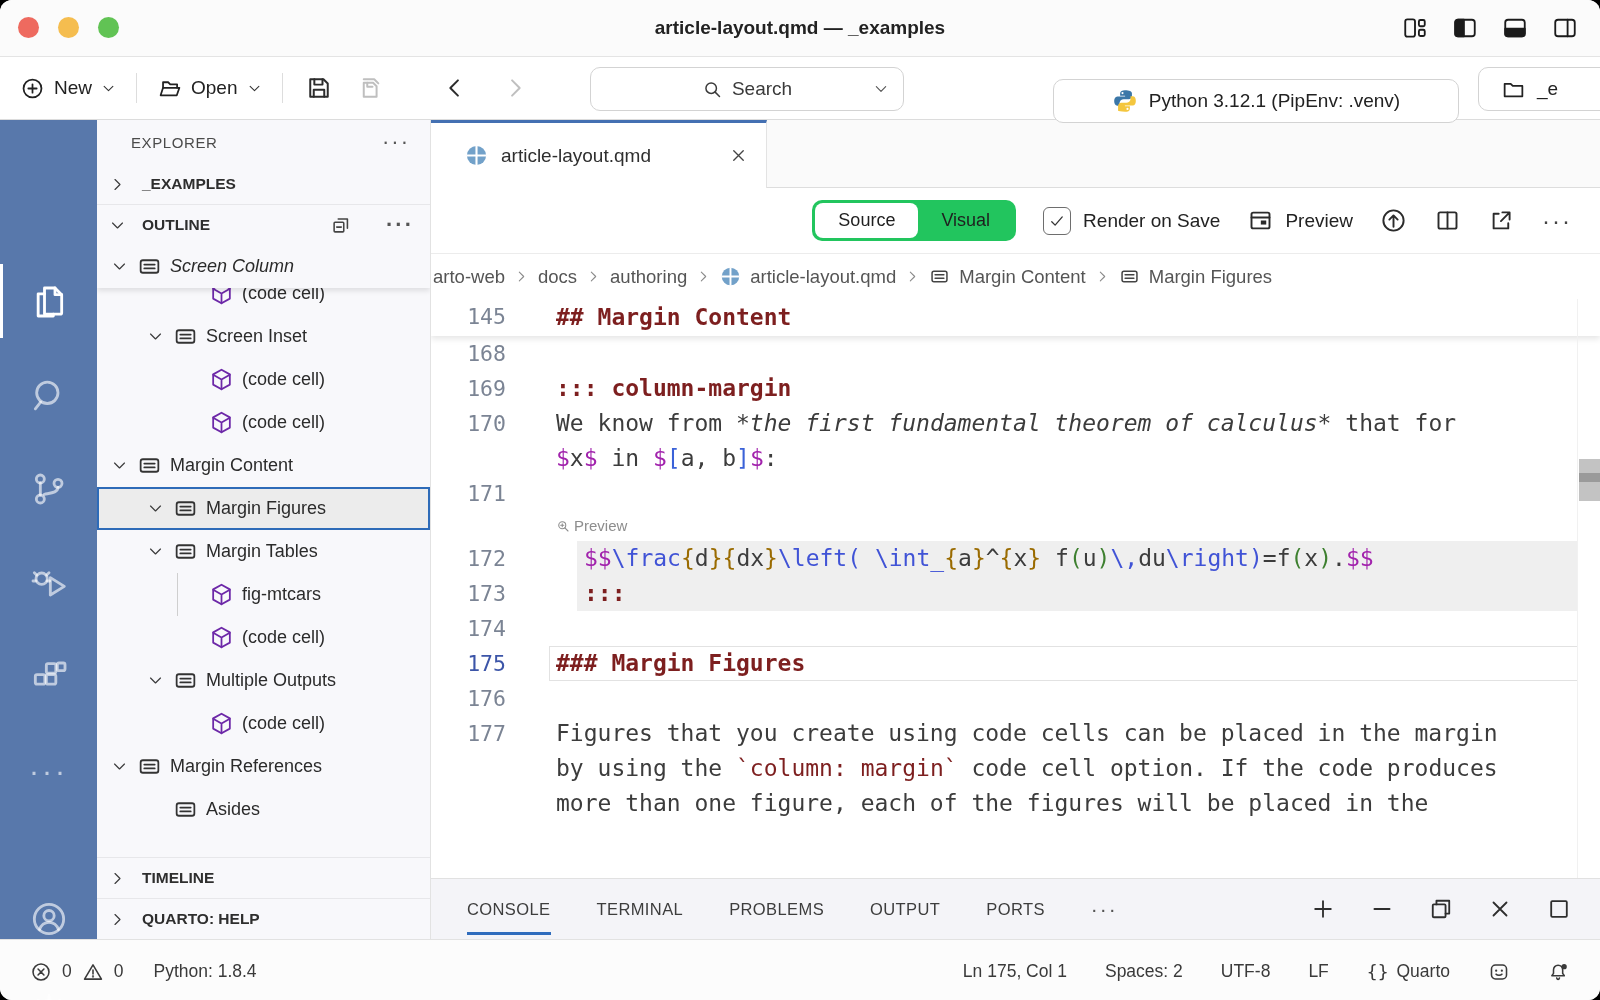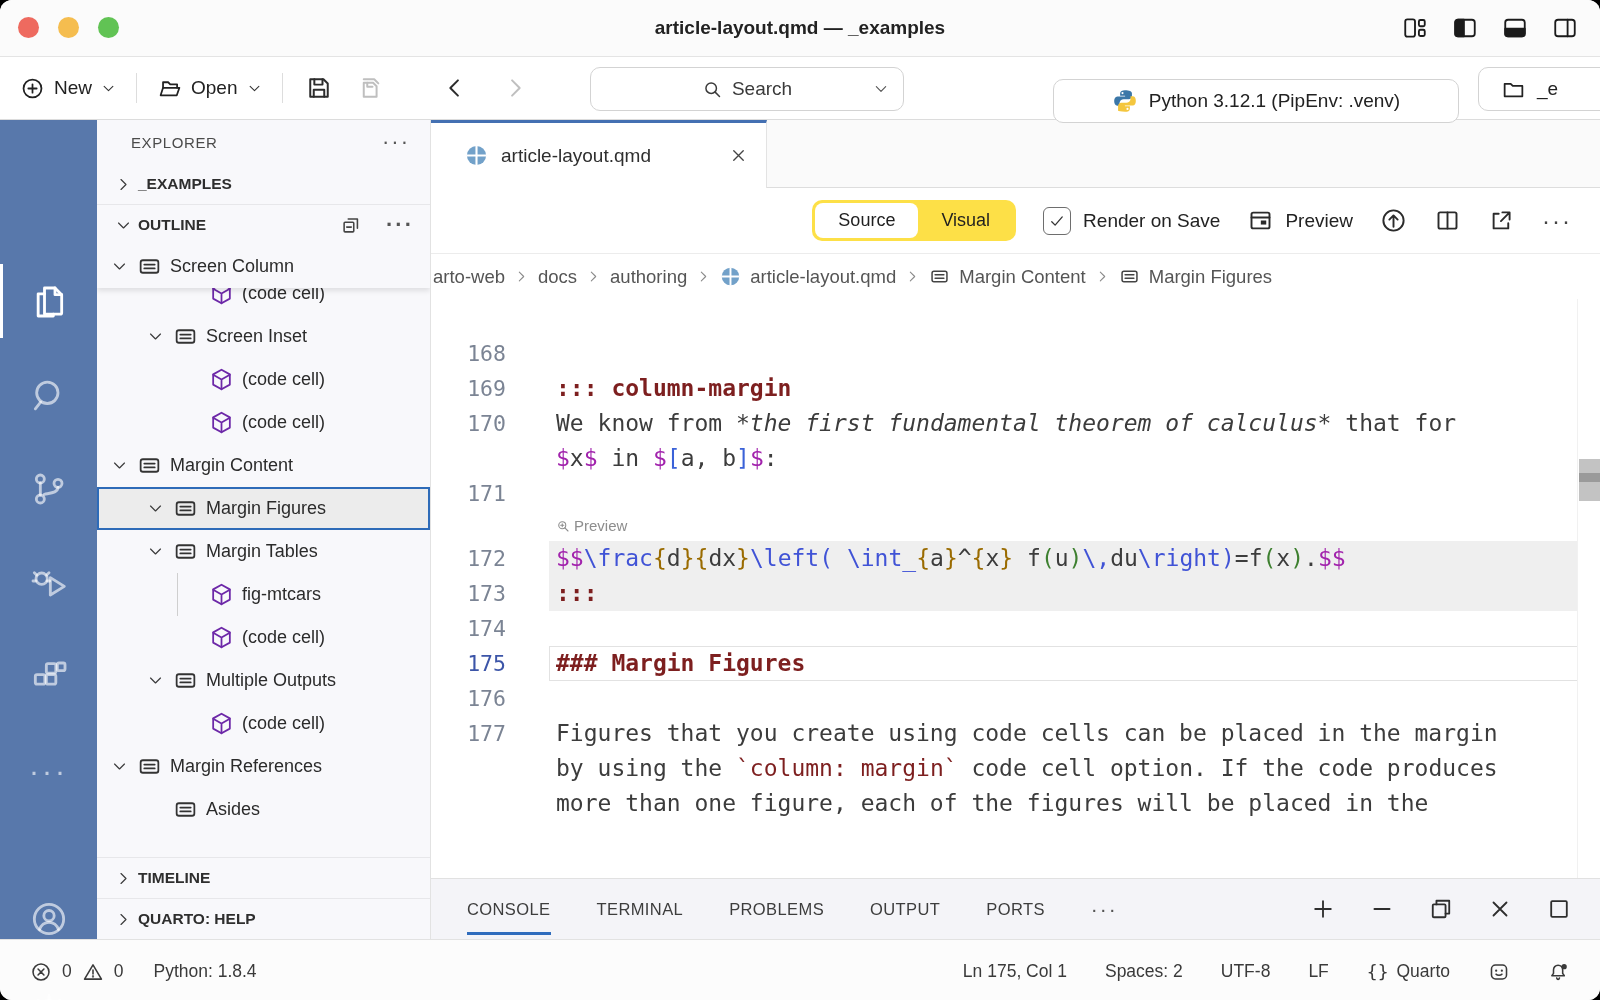--- a/index.html
+++ b/index.html
@@ -35,21 +35,21 @@
   .actbar{position:relative;width:97px;background:#5878ab;flex:none;}
   .actbar .abtn{position:absolute;left:0;width:97px;height:78px;display:flex;align-items:center;justify-content:center;color:rgba(255,255,255,.62);}
   .actbar .abtn .ic{width:40px;height:40px;}
   .actbar .abtn.active{color:#fff;}
   .actbar .abtn.active::before{content:"";position:absolute;left:0;top:2px;bottom:2px;width:3px;background:#fff;}
 
   
   .sidebar{width:333px;background:#f8f8fb;border-right:1px solid #e2e2e2;flex:none;display:flex;flex-direction:column;overflow:hidden;}
   .sb-head{height:44px;flex:none;display:flex;align-items:center;padding:0 20px 0 34px;font-size:15px;letter-spacing:.6px;color:#4b4b4b;}
   .sb-head .more,.sec-head .more{margin-left:auto;font-size:22px;letter-spacing:2px;color:#555;line-height:10px;}
-  .sec-head{height:40px;flex:none;display:flex;align-items:center;font-weight:700;font-size:15.5px;color:#2e2e2e;padding-left:18px;gap:6px;border-top:1px solid #e7e7ea;}
+  .sec-head{height:40px;flex:none;display:flex;align-items:center;font-weight:700;font-size:15.5px;color:#2e2e2e;padding-left:12px;gap:16px;border-top:1px solid #e7e7ea;}
   .sec-head.first{border-top:none;}
   .sec-head .chev{width:17px;height:17px;color:#3c3c3c;flex:none;}
   .sec-head .hic{width:22px;height:22px;color:#444;margin-left:auto;}
   .sec-head .more2{font-size:22px;letter-spacing:2px;color:#555;line-height:10px;margin:0 16px 0 18px;}
   .tree{flex:1;overflow:hidden;position:relative;}
   .trow{height:43px;display:flex;align-items:center;font-size:18px;color:#2b2b2b;position:relative;background:#f8f8fb;}
   .trow .chev{width:17px;height:17px;color:#3c3c3c;flex:none;margin-right:9px;}
   .trow .chsp{width:26px;flex:none;}
   .trow .sic{width:25px;height:25px;flex:none;margin-right:8px;color:#333;}
   .trow .sic.cube{color:#6d28a8;}
@@ -58,41 +58,41 @@
   .trow.partial{margin-top:-16px;z-index:1;}
   .trow.guide::before{content:"";position:absolute;left:80px;top:0;bottom:0;width:1px;background:#cfcfcf;}
 
   
   .edcol{flex:1;min-width:0;display:flex;flex-direction:column;background:#fff;}
   .tabbar{height:67px;flex:none;background:#fafafa;border-bottom:1px solid #ddd;display:flex;}
   .tab{width:336px;box-sizing:border-box;background:#fff;border-top:3px solid #4470b2;border-right:1px solid #e3e3e3;margin-bottom:-1px;display:flex;align-items:center;gap:13px;padding:0 18px 0 34px;font-size:19px;color:#2f2f2f;}
   .tab .ic{width:23px;height:23px;}
   .tab .x{margin-left:auto;width:19px;height:19px;color:#444;}
   .edtools{height:65px;flex:none;border-bottom:1px solid #ececec;display:flex;align-items:center;justify-content:flex-end;gap:27px;padding-right:28px;font-size:19px;color:#222;}
-  .seg{display:flex;background:#fde047;border-radius:10px;padding:3px;font-size:18px;color:#1f1f1f;}
+  .seg{display:flex;background:#22c55e;border-radius:10px;padding:3px;font-size:18px;color:#1f1f1f;}
   .seg div{padding:7px 23px;border-radius:8px;}
   .seg .on{background:#fff;}
   .cbgroup{display:flex;align-items:center;gap:12px;}
   .cbx{width:26px;height:26px;border:1.6px solid #6e6e6e;border-radius:6px;display:flex;align-items:center;justify-content:center;color:#333;}
   .cbx .ic{width:18px;height:18px;}
   .tgroup{display:flex;align-items:center;gap:11px;}
   .edtools .ic24{width:27px;height:27px;color:#2b2b2b;}
   .edtools .more{font-size:24px;letter-spacing:2px;color:#444;line-height:8px;}
   .crumbs{height:45px;flex:none;display:flex;align-items:center;gap:9px;font-size:18.5px;color:#555;padding-left:2px;overflow:hidden;white-space:nowrap;}
   .crumbs .sep{width:15px;height:15px;color:#8a8a8a;flex:none;}
   .crumbs .cic{width:21px;height:21px;flex:none;color:#444;margin-right:2px;}
   .crumb{display:flex;align-items:center;gap:7px;}
 
   
   .codearea{flex:1;position:relative;overflow:hidden;font-family:"DejaVu Sans Mono",monospace;font-size:23px;color:#333;}
   .crow{display:flex;height:35px;line-height:35px;}
   .crow .ln{width:75px;flex:none;text-align:right;font-size:21.5px;color:#7b8494;}
   .crow .sp{width:43px;flex:none;}
   .crow .ct{flex:1;min-width:0;padding-left:7px;margin-right:22px;white-space:pre;overflow:hidden;}
-  .crow.bg .ct{background:#efefef;}
+  .crow.bg .ct{background:#efefef;margin-left:28px;}
   .crow.cur .ct{box-shadow:inset 0 0 0 1px #e2e2e2;}
   .crow.cur .ln{color:#3c55a8;}
   .sticky145{position:absolute;top:0;left:0;right:0;height:37px;background:#fff;box-shadow:0 3px 6px rgba(0,0,0,.10);z-index:3;}
   .sticky145 .crow{height:36px;line-height:36px;}
   .rows{position:absolute;top:37px;left:0;right:0;}
   .lensrow{height:30px;line-height:30px;display:flex;align-items:center;font-family:"Liberation Sans",sans-serif;font-size:15px;color:#8d8d8d;padding-left:125px;gap:3px;}
   .lensrow .ic{width:15px;height:15px;color:#8d8d8d;}
   .tk-h{color:#7d1f1f;font-weight:bold;}
   .tk-i{font-style:italic;color:#3c3c3c;}
   .tk-t{color:#3c3c3c;}
@@ -346,21 +346,21 @@
         <span class="ic hic">
             <svg viewBox="0 0 24 24" fill="none" stroke="currentColor" stroke-width="1.7" stroke-linecap="round" stroke-linejoin="round">
               <path d="M9 5.5h10v10"></path>
               <rect x="4.5" y="9" width="10.5" height="10.5" rx="1"></rect>
               <path d="M7.3 14.3h5"></path>
             </svg>
           </span>
         <span class="more2">···</span>
       </div>
       <div class="tree">
-          <div class="trow stickyrow" style="padding-left: 14px;">
+          <div class="trow stickyrow" style="padding-left: 14px; font-style: italic;">
             <span class="ic chev">
               <svg viewBox="0 0 24 24" fill="none" stroke="currentColor" stroke-width="1.7" stroke-linecap="round" stroke-linejoin="round">
                 <path d="M5 8.5l7 7 7-7"></path>
               </svg>
             </span>
             <span class="ic sic ">
               <svg viewBox="0 0 24 24" fill="none" stroke="currentColor" stroke-width="1.7" stroke-linecap="round" stroke-linejoin="round">
                 <rect x="3.5" y="6" width="17" height="12" rx="2.2"></rect>
                 <path d="M7 10.1h10M7 13.9h10"></path>
               </svg>
@@ -662,20 +662,27 @@
               <svg viewBox="0 0 24 24" fill="none" stroke="currentColor" stroke-width="1.7" stroke-linecap="round" stroke-linejoin="round">
                 <rect x="3.5" y="6" width="17" height="12" rx="2.2"></rect>
                 <path d="M7 10.1h10M7 13.9h10"></path>
               </svg>
             </span>
             <span>Margin Figures</span>
           </span>
         </div>
 
       <div class="codearea">
+        <div class="sticky145">
+            <div class="crow">
+              <span class="ln">145</span>
+              <span class="sp"></span>
+              <span class="ct"><span class="tk-h">## Margin Content</span></span>
+            </div>
+          </div>
         <div class="rows">
             <div class="crow">
               <span class="ln">168</span>
               <span class="sp"></span>
               <span class="ct"></span>
             </div>
             <div class="crow">
               <span class="ln">169</span>
               <span class="sp"></span>
               <span class="ct"><span class="tk-h">::: column-margin</span></span>

